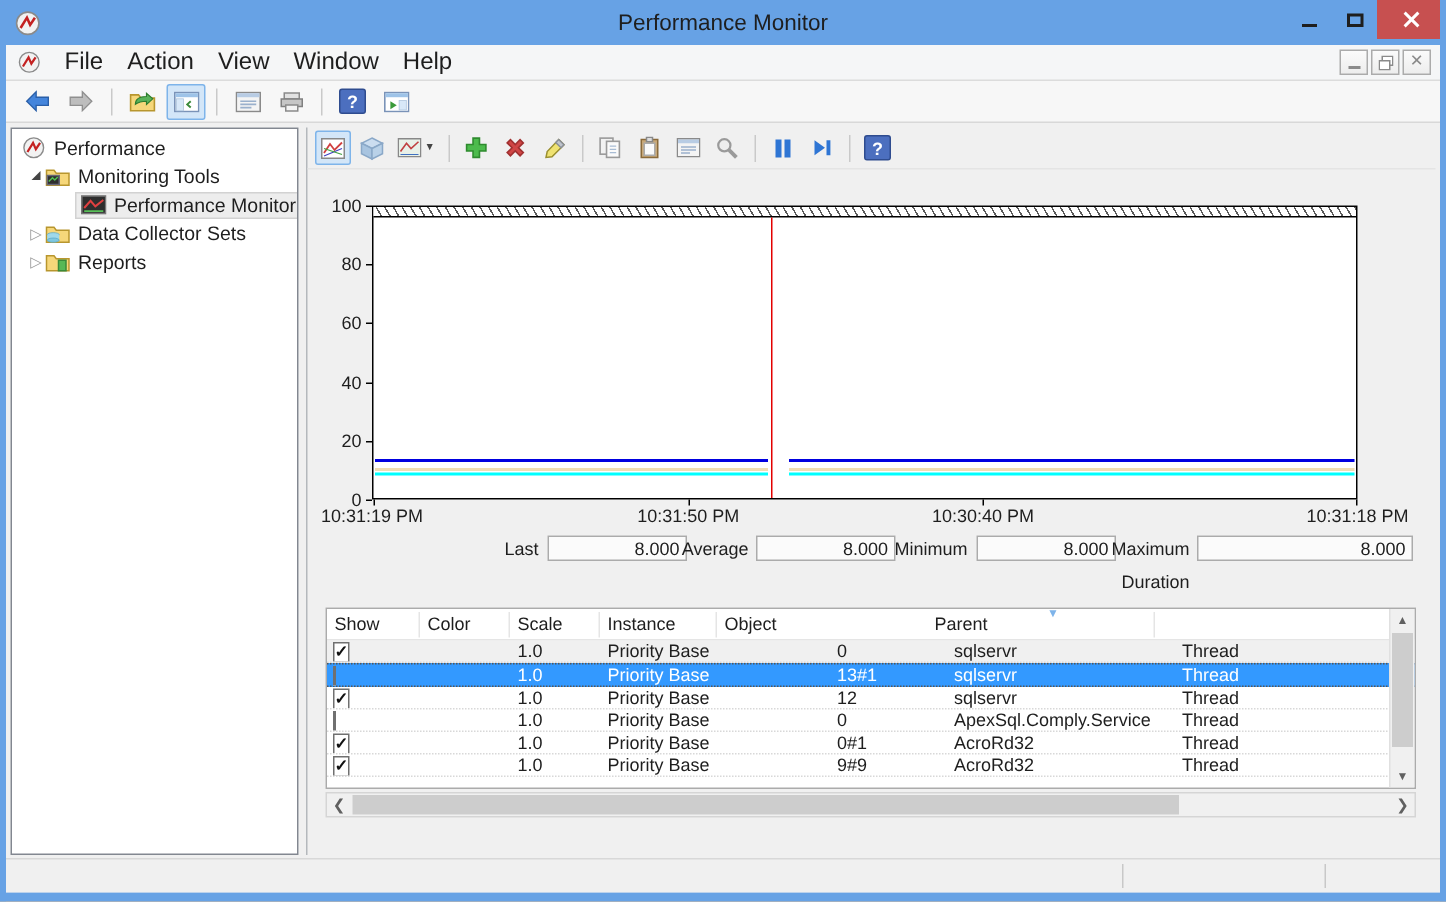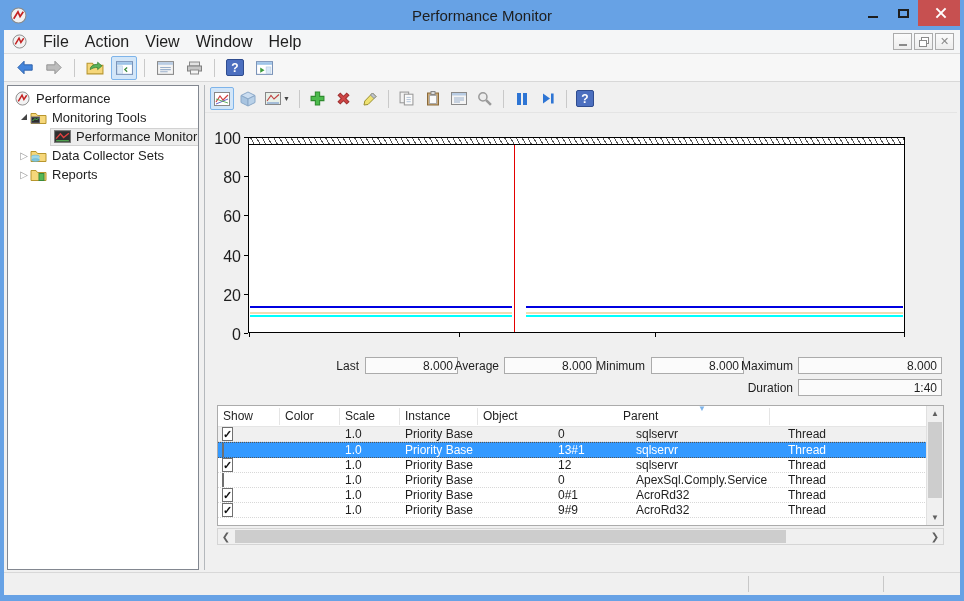--- a/index.html
+++ b/index.html
@@ -60,21 +60,21 @@
   .pause-glyph{ display:flex; gap:2px;}
   .pause-glyph i{ width:4px; height:12px; background:#2E75D4; display:block;}
 
   
   .chart-area{ height:244px; position:relative; flex:none;}
   .chart-plot{ position:absolute; left:43px; top:24px; width:657px; height:196px; background:#fff; border:1px solid #000;}
   .hatch{ position:absolute; left:0; right:0; top:0; height:7px; border-bottom:1px solid #000;
     background:repeating-linear-gradient(60deg,#ffffff 0px,#ffffff 4px,#5a5a5a 4px,#5a5a5a 5px);}
   .series-line{ position:absolute; height:2px; }
   .timeline{ position:absolute; top:7px; bottom:0; width:1px; background:#E30000;}
-  .ylabel{ position:absolute; left:0; width:36px; text-align:right; font-size:16px; color:#1e1e1e;}
+  .ylabel{ position:absolute; left:0; width:36px; text-align:right; font-size:12px; color:#1e1e1e;}
   .ytick{ position:absolute; left:39px; width:4px; height:1px; background:#000;}
   .yl0{top:17px}.yl1{top:56px}.yl2{top:95px}.yl3{top:135px}.yl4{top:174px}.yl5{top:213px}
   .yt0{top:24px}.yt1{top:63px}.yt2{top:102px}.yt3{top:142px}.yt4{top:181px}.yt5{top:220px}
   .x-axis-labels{ position:absolute; left:43px; top:224px; width:657px; height:16px;}
   .xlabel{ position:absolute; transform:translateX(-50%); font-size:12px; color:#1e1e1e; white-space:nowrap;}
   .xtick{ position:absolute; bottom:-5px; width:1px; height:4px; background:#000;}
 
   
   .stats{ height:44px; position:relative; flex:none; font-size:12px; color:#1e1e1e;}
   .stat-label{ position:absolute; text-align:right; }
@@ -377,33 +377,38 @@
             <div class="series-line" style="left: 0.1%; width: 40%; top: 174px; background: rgb(239, 221, 179);"></div>
             <div class="series-line" style="left: 42.3%; width: 57.6%; top: 174px; background: rgb(239, 221, 179);"></div>
             <div class="series-line" style="left: 0.1%; width: 40%; top: 168px; background: rgb(0, 0, 224);"></div>
             <div class="series-line" style="left: 42.3%; width: 57.6%; top: 168px; background: rgb(0, 0, 224);"></div>
             <div class="timeline" style="left: 40.5%; background: rgb(227, 0, 0);"></div>
             <div class="xtick" style="left: 0%;"></div>
             <div class="xtick" style="left: 32.1%;"></div>
             <div class="xtick" style="left: 62%;"></div>
             <div class="xtick" style="left: 100%;"></div>
           </div>
+        <div class="x-axis-labels">
+            <span class="xlabel" style="left: 0%;">10:31:19 PM</span>
+            <span class="xlabel" style="left: 32.1%;">10:31:50 PM</span>
+            <span class="xlabel" style="left: 62%;">10:30:40 PM</span>
+            <span class="xlabel" style="left: 100%;">10:31:18 PM</span>
+          </div>
       </div>
 
       <div class="stats">
         <span class="stat-label lb-last">Last</span>
         <div class="stat-box bx-last">8.000</div>
         <span class="stat-label lb-avg">Average</span>
         <div class="stat-box bx-avg">8.000</div>
         <span class="stat-label lb-min">Minimum</span>
         <div class="stat-box bx-min">8.000</div>
         <span class="stat-label lb-max">Maximum</span>
         <div class="stat-box bx-max">8.000</div>
         <span class="stat-label lb-dur">Duration</span>
-        <div class="stat-box bx-dur">1:40</div>
       </div>
 
       <div class="legend-wrap">
         <div class="legend">
           <div class="legend-header">
             <span class="lh c-show">Show</span>
             <span class="lh c-color">Color</span>
             <span class="lh c-scale">Scale</span>
             <span class="lh c-instance">Instance</span>
             <span class="lh c-object">Object</span>

